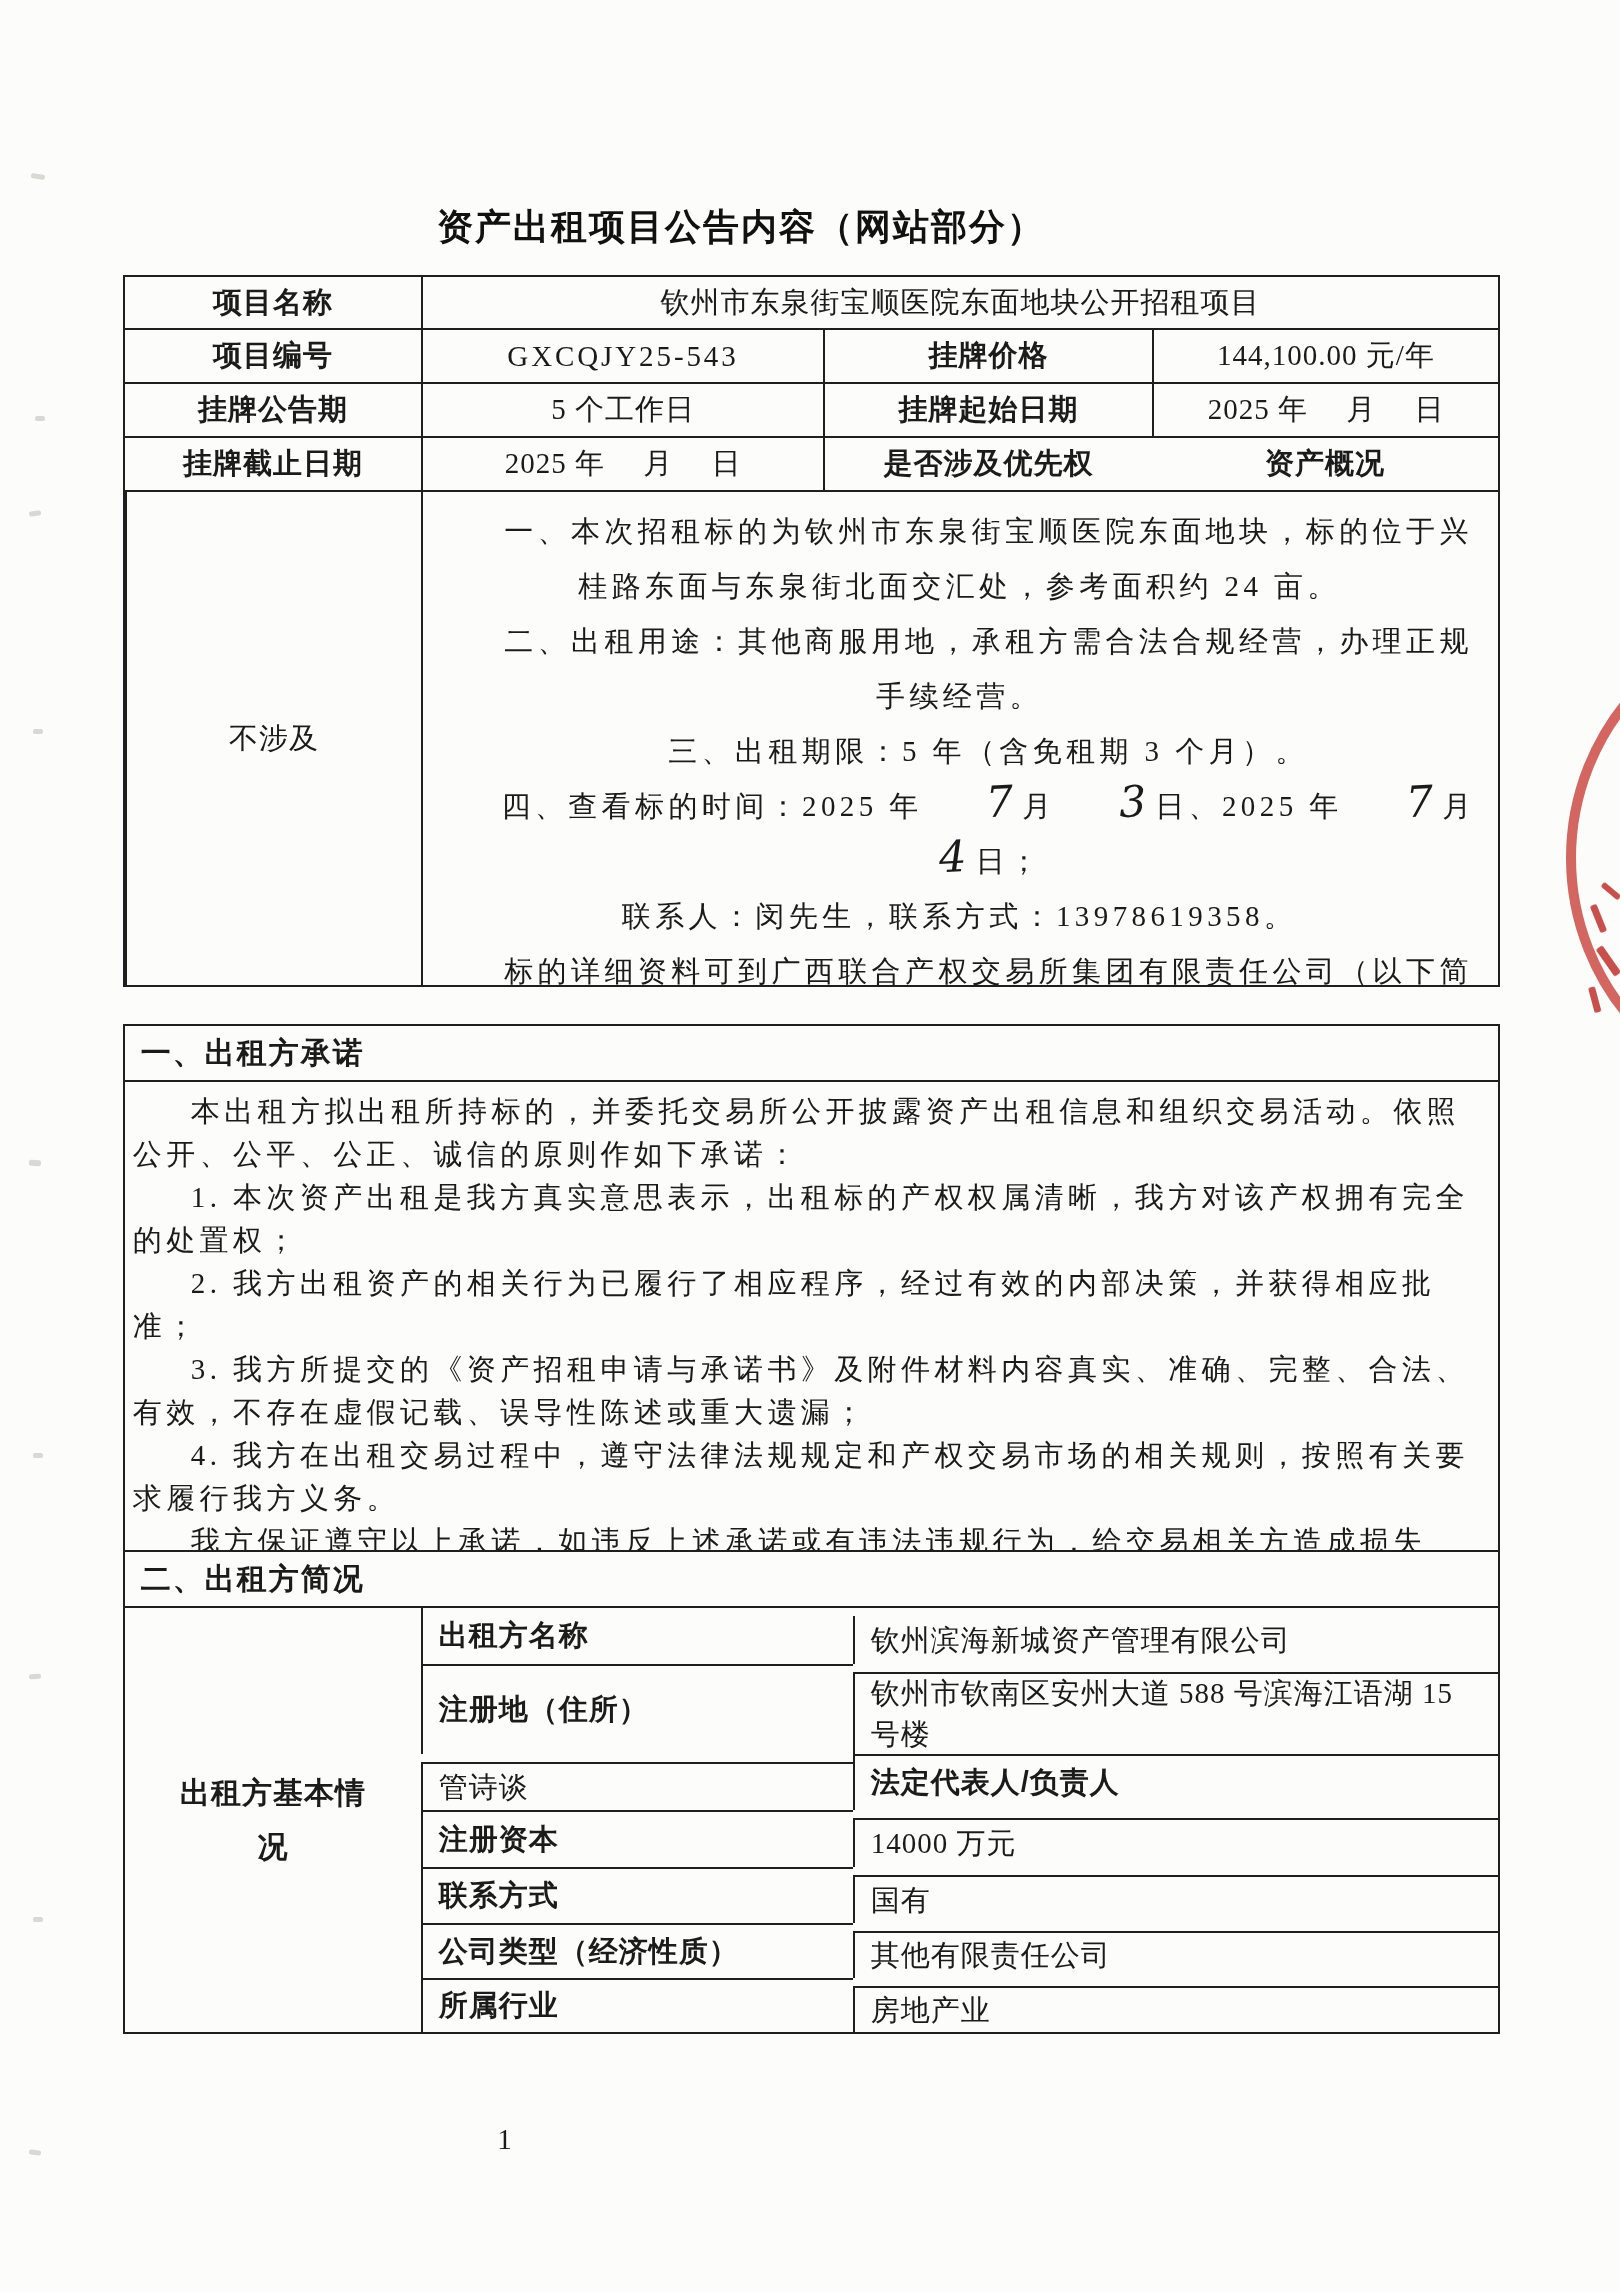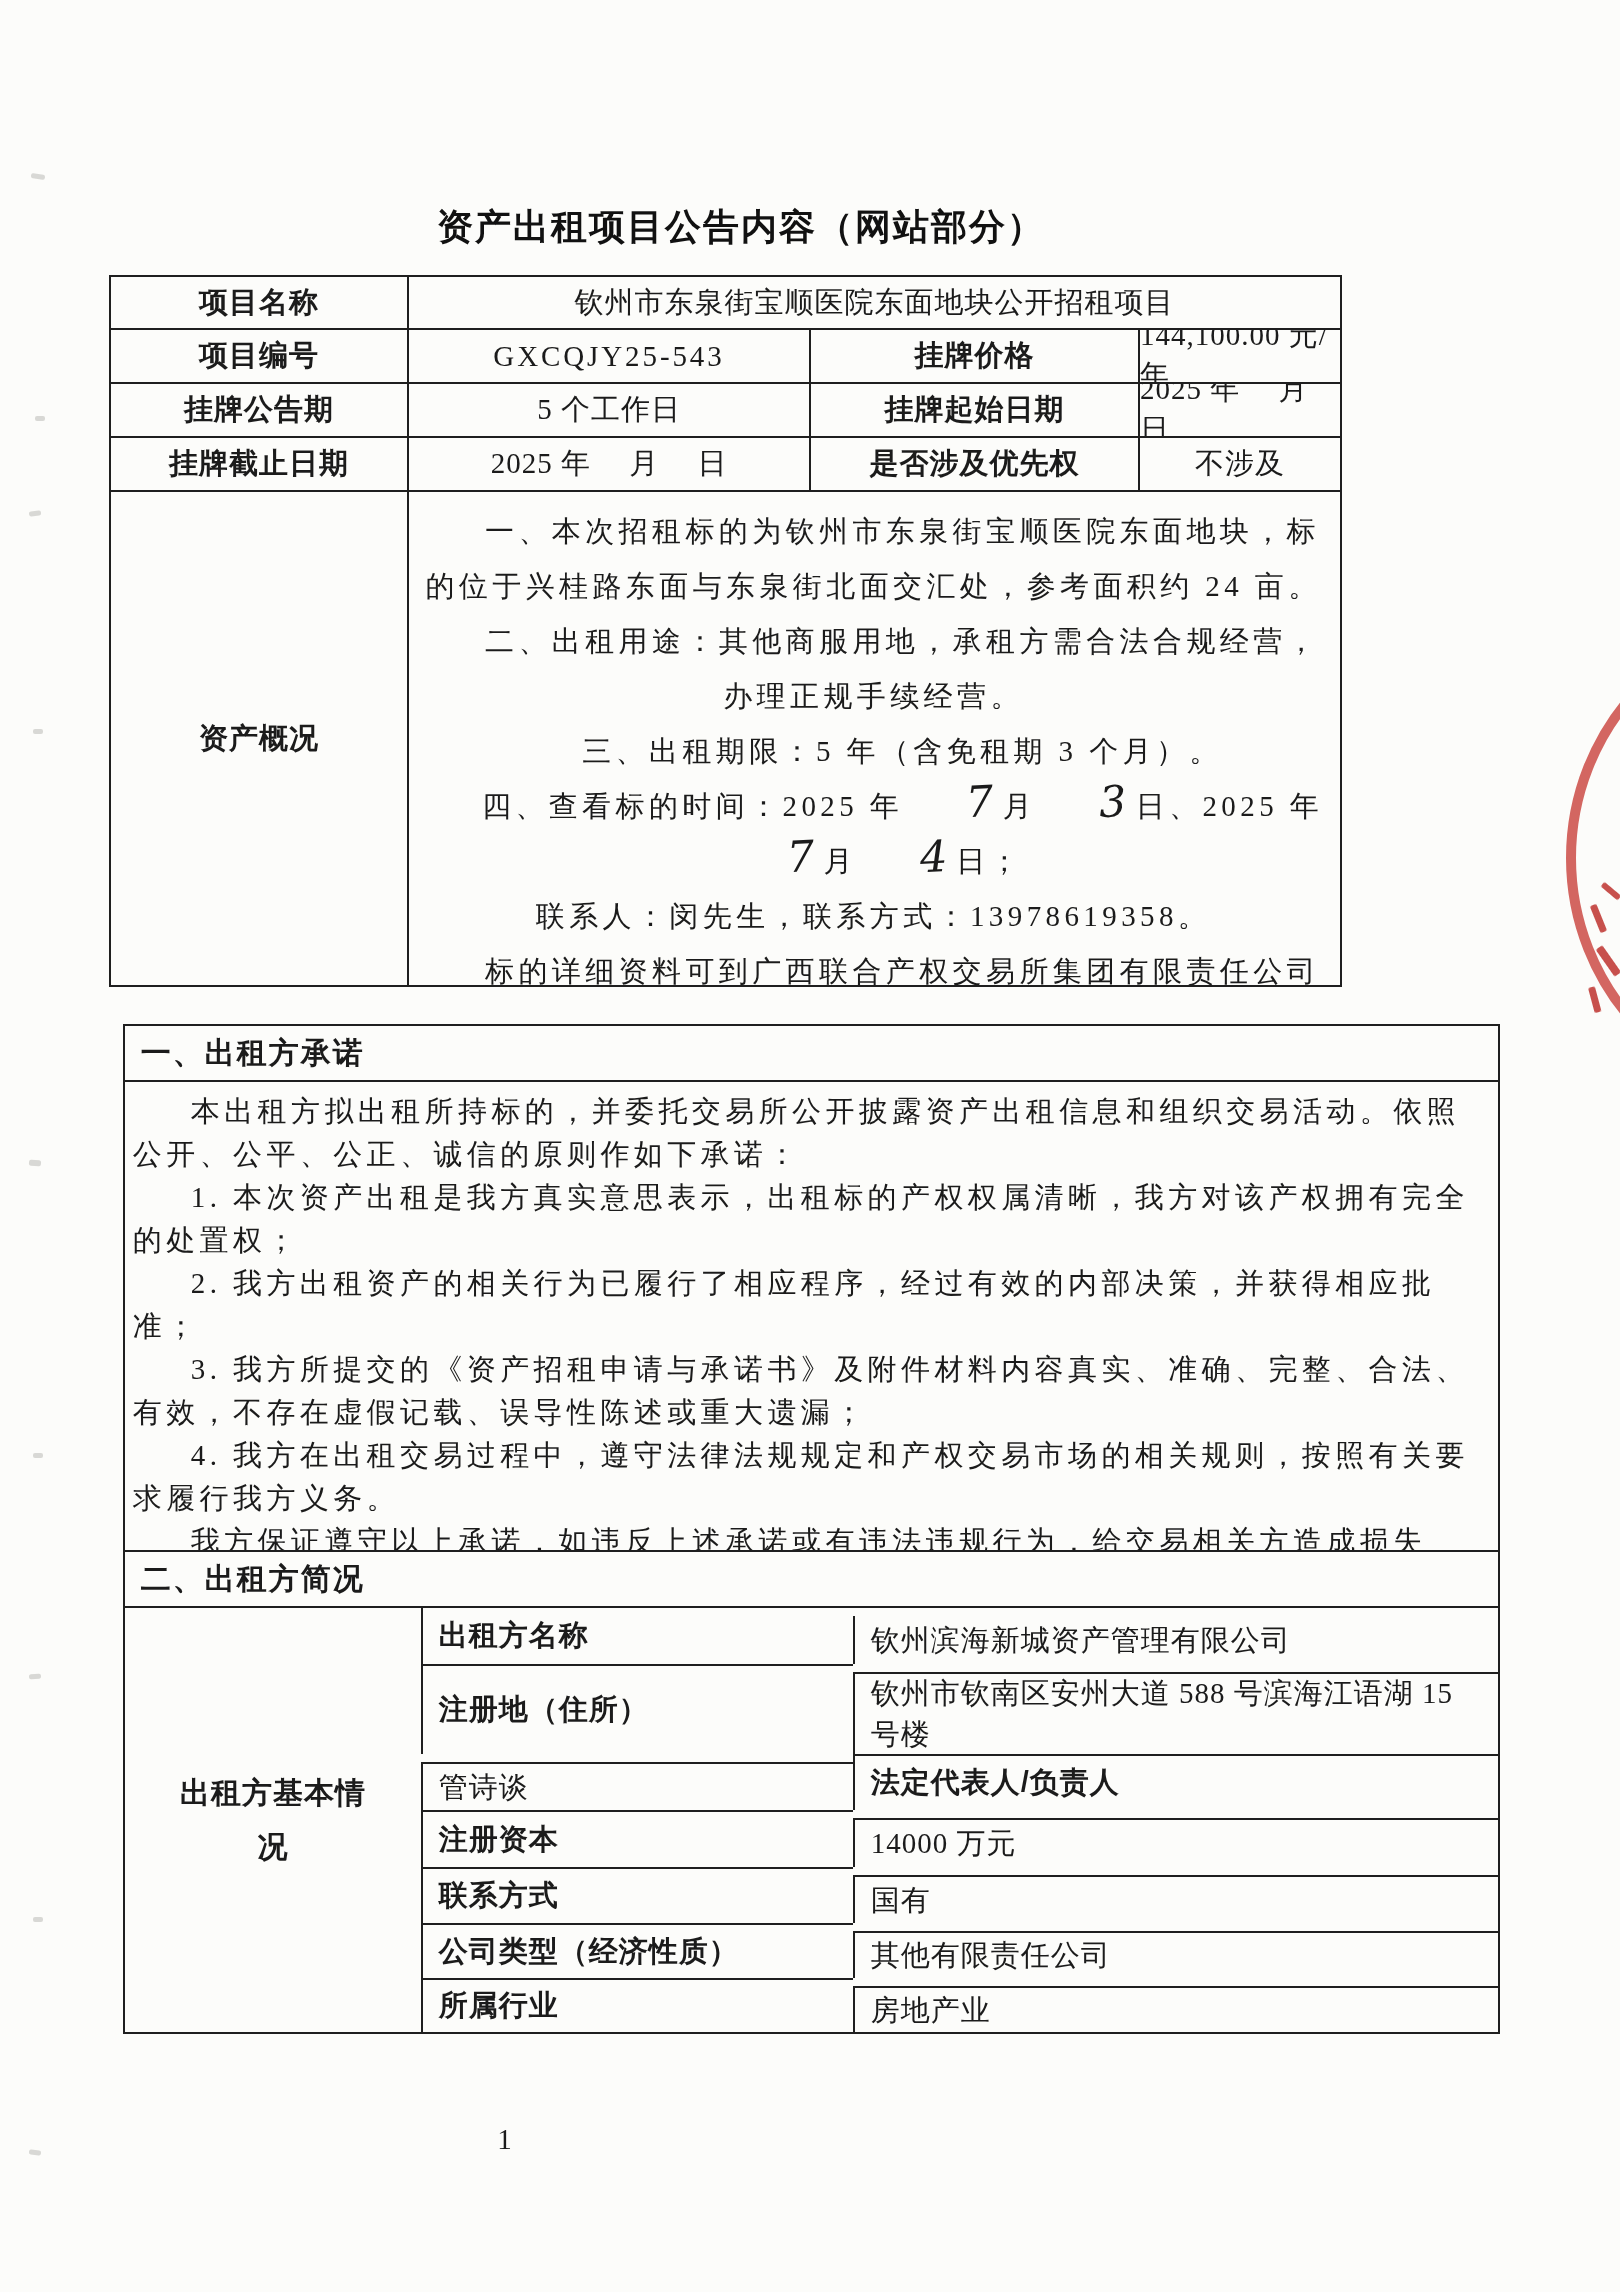--- a/index.html
+++ b/index.html
@@ -23,21 +23,21 @@
     text-align:center;
     transform:translateX(-69px);
     font-family:"Liberation Sans", sans-serif;
     font-weight:bold;
     font-size:36px;
     letter-spacing:2px;
     color:#111;
   }
   
   .t1{
-    position:absolute;left:109px;top:275px;width:1233px;
+    position:absolute;left:123px;top:275px;width:1377px;
     border:2.9px solid var(--border);
     display:grid;
     grid-template-columns:296px 402px 329px 1fr;
     grid-template-rows:51px 54px 54px 54px 495px;
     background:var(--paper);
   }
   .cell{display:flex;align-items:center;justify-content:center;overflow:hidden;}
   .bl{border-left:2px solid var(--border);}
   .bt{border-top:2px solid var(--border);}
   .span3{grid-column:span 3;}
@@ -161,23 +161,23 @@
     <div class="cell val bl bt">144,100.00 元/年</div>
 
     <div class="cell lbl bt">挂牌公告期</div>
     <div class="cell val bl bt">5 个工作日</div>
     <div class="cell lbl bl bt">挂牌起始日期</div>
     <div class="cell val bl bt">2025 年　 月　 日</div>
 
     <div class="cell lbl bt">挂牌截止日期</div>
     <div class="cell val bl bt">2025 年　 月　 日</div>
     <div class="cell lbl bl bt">是否涉及优先权</div>
+    <div class="cell lbl bt">资产概况</div>
+
     <div class="cell val bl bt">不涉及</div>
-
-    <div class="cell lbl bt">资产概况</div>
     <div class="cell overview span3 bl bt">
       <p class="op">一、本次招租标的为钦州市东泉街宝顺医院东面地块，标的位于兴桂路东面与东泉街北面交汇处，参考面积约 24 亩。</p>
       <p class="op">二、出租用途：其他商服用地，承租方需合法合规经营，办理正规手续经营。</p>
       <p class="op">三、出租期限：5 年（含免租期 3 个月）。</p>
       <p class="op"><span>四、查看标的时间：2025 年</span><span class="hw">7</span><span>月</span><span class="hw">3</span><span>日、2025 年</span><span class="hw">7</span><span>月</span><span class="hw">4</span><span>日；</span></p>
       <p class="op noindent">联系人：闵先生，联系方式：13978619358。</p>
       <p class="op">标的详细资料可到广西联合产权交易所集团有限责任公司（以下简称“广西交易所集团”）查阅。</p>
     </div>
   </div>
 

